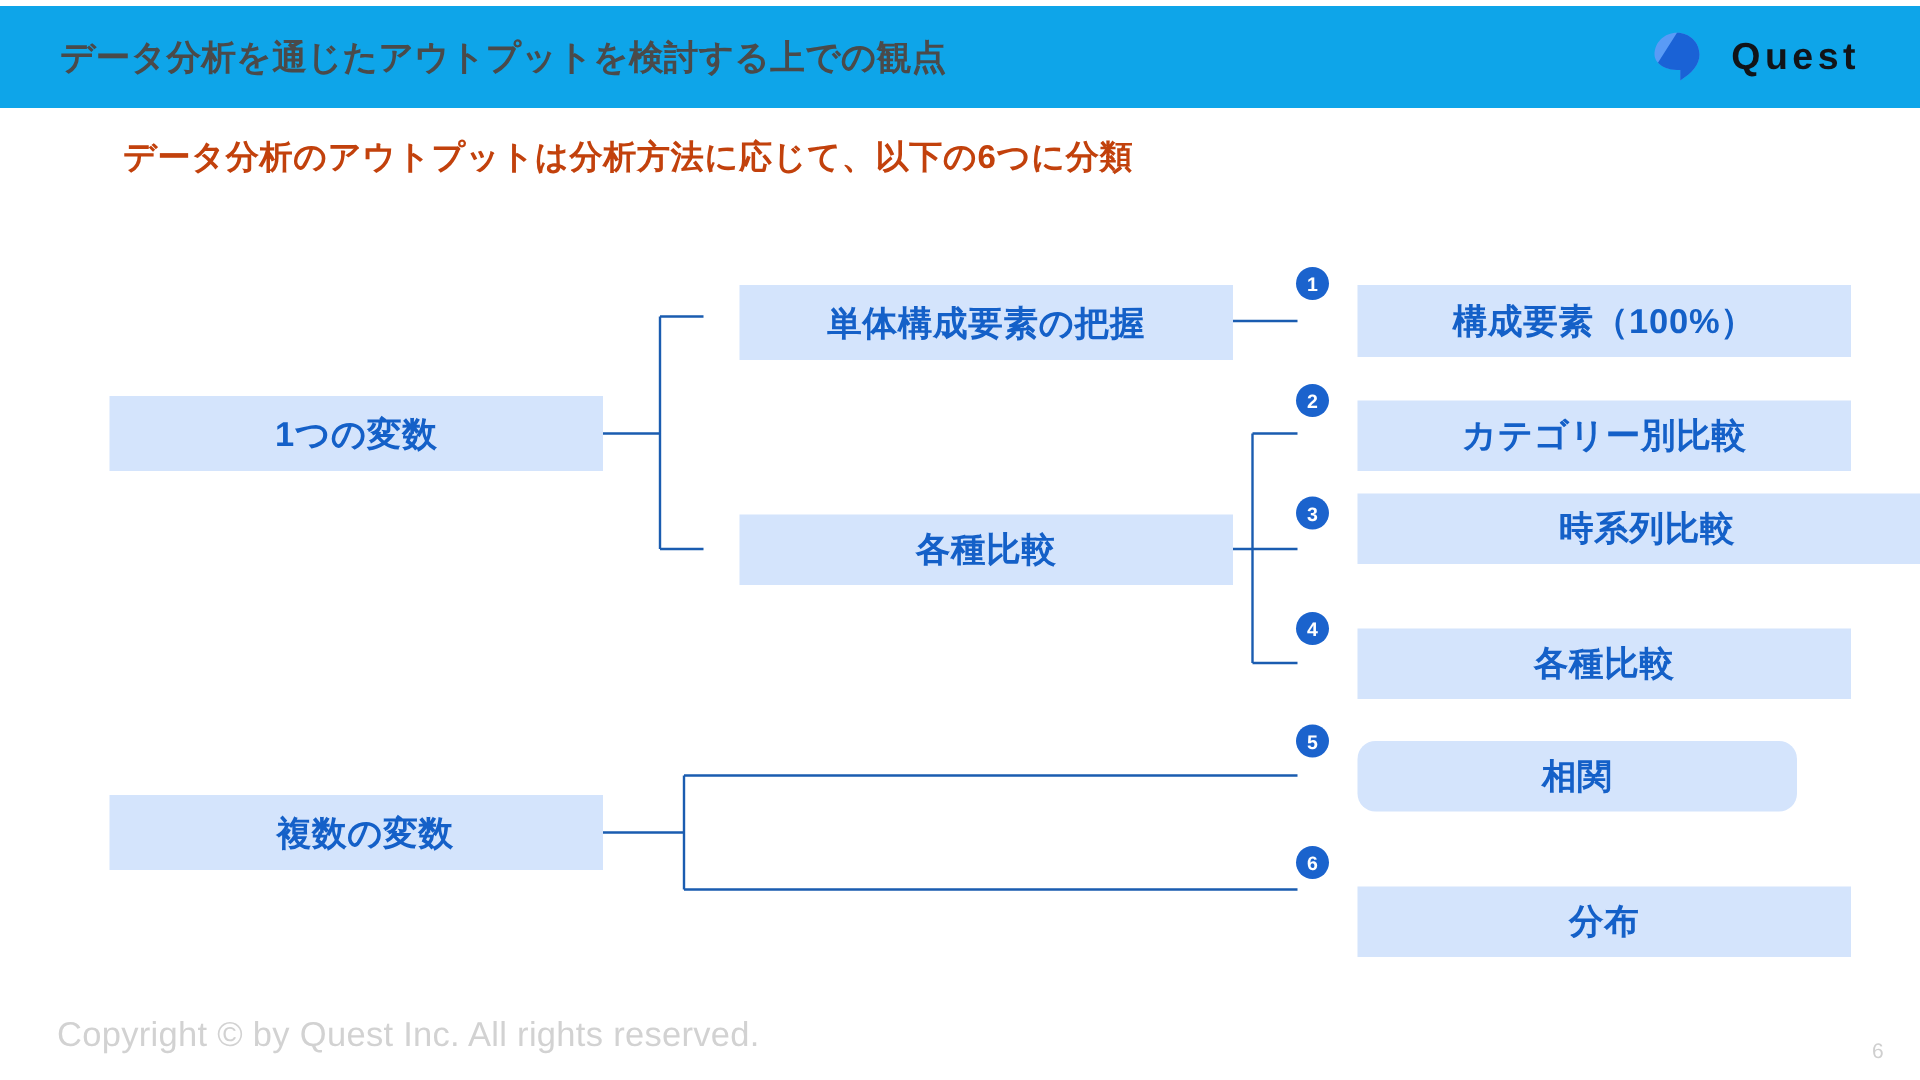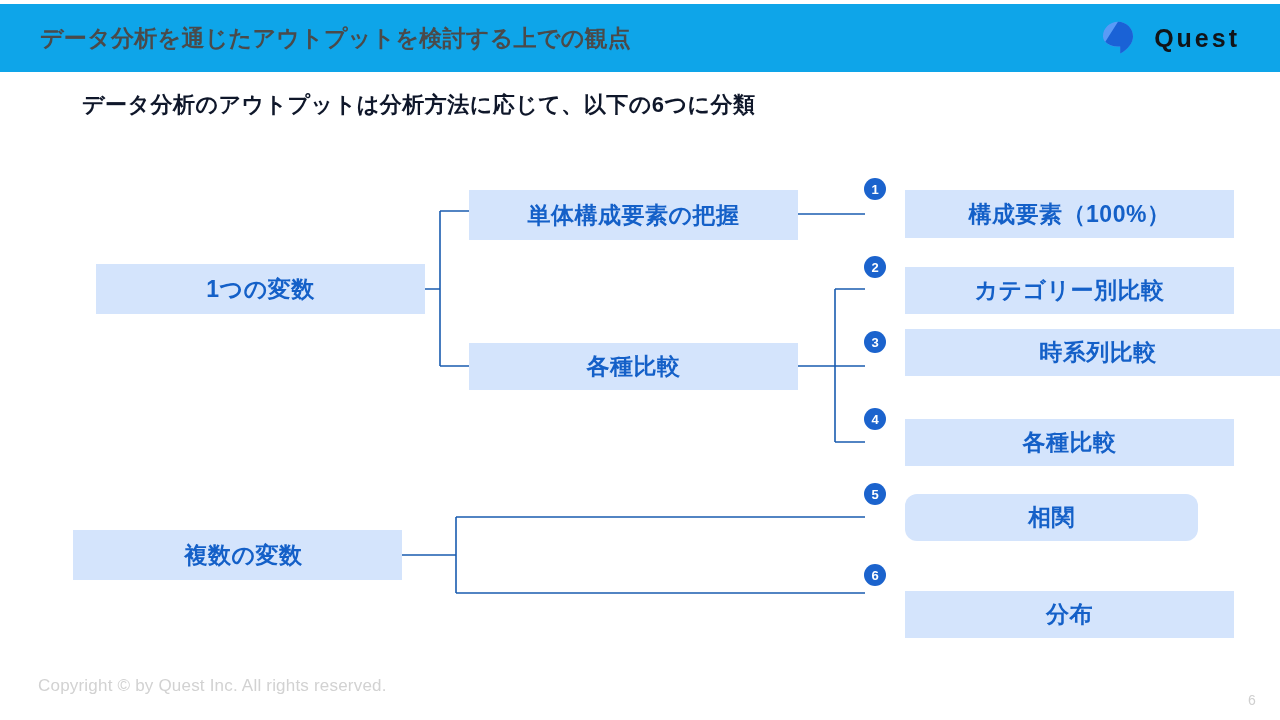--- a/index.html
+++ b/index.html
@@ -28,55 +28,55 @@
   }
   .brand-mark { width: 32px; height: 34px; display: block; }
   .brand-name {
     font-size: 25px; font-weight: 700; color: #111418;
     letter-spacing: 3px;
   }
 
   
   .subtitle {
     position: absolute; left: 82px; top: 90px;
-    font-size: 22px; font-weight: 700; color: #0f172a;
+    font-size: 22px; font-weight: 700; color: #c2410c;
     letter-spacing: .5px; white-space: nowrap;
   }
 
   
   .connectors { position: absolute; left: 0; top: 0; width: 1280px; height: 720px; }
 
   
   .box {
     position: absolute;
     background: #d4e4fc;
     display: flex; align-items: center; justify-content: center;
     color: #1460c8;
     font-weight: 700;
     letter-spacing: .5px;
     white-space: nowrap;
   }
   .box.level1 { font-size: 23px; }
-  .box.level2 { font-size: 23px; }
+  .box.level2 { font-size: 23px; margin-left: 24px; }
   .box.level3 { font-size: 23px; margin-left: 40px; }
 
   .badge {
     position: absolute;
     width: 22px; height: 22px; border-radius: 50%;
     background: #1b63cd;
     color: #ffffff;
     font-size: 13px; font-weight: 700;
     display: flex; align-items: center; justify-content: center;
     line-height: 1;
   }
 
   
   .footer-copy {
     position: absolute; left: 38px; top: 676px;
-    font-size: 17px; color: #d2d2d2; letter-spacing: .2px;
+    font-size: 23px; color: #d2d2d2; letter-spacing: .2px;
   }
   .footer-page {
     position: absolute; left: 1248px; top: 692px;
     font-size: 14px; color: #cfcfcf;
   }
 </style>
 </head>
 <body>
 
 <div class="slide">
@@ -98,21 +98,21 @@
 
     <path d="M402 289 H440 M440 211 V366 M440 211 H469 M440 366 H469" stroke="#1a5cb0" stroke-width="1.6" fill="none"></path>
 
     <path d="M797 214 H865" stroke="#1a5cb0" stroke-width="1.6" fill="none"></path>
 
     <path d="M797 366 H835 M835 289 V442 M835 289 H865 M835 366 H865 M835 442 H865" stroke="#1a5cb0" stroke-width="1.6" fill="none"></path>
 
     <path d="M402 555 H456 M456 517 V593 M456 517 H865 M456 593 H865" stroke="#1a5cb0" stroke-width="1.6" fill="none"></path>
   </svg>
 
-  <div class="box level1" style="left:73px; top:264px; width:329px; height:50px;margin-left:23px;">
+  <div class="box level1" style="left:73px; top:264px; width:329px; height:50px;">
     <span>1つの変数</span>
   </div>
   <div class="box level1" style="left:73px; top:530px; width:329px; height:50px;padding-left:12px;">
     <span>複数の変数</span>
   </div>
 
   <div class="box level2" style="left:469px; top:190px; width:329px; height:50px;">
     <span>単体構成要素の把握</span>
   </div>
   <div class="box level2" style="left:469px; top:343px; width:329px; height:47px;">

